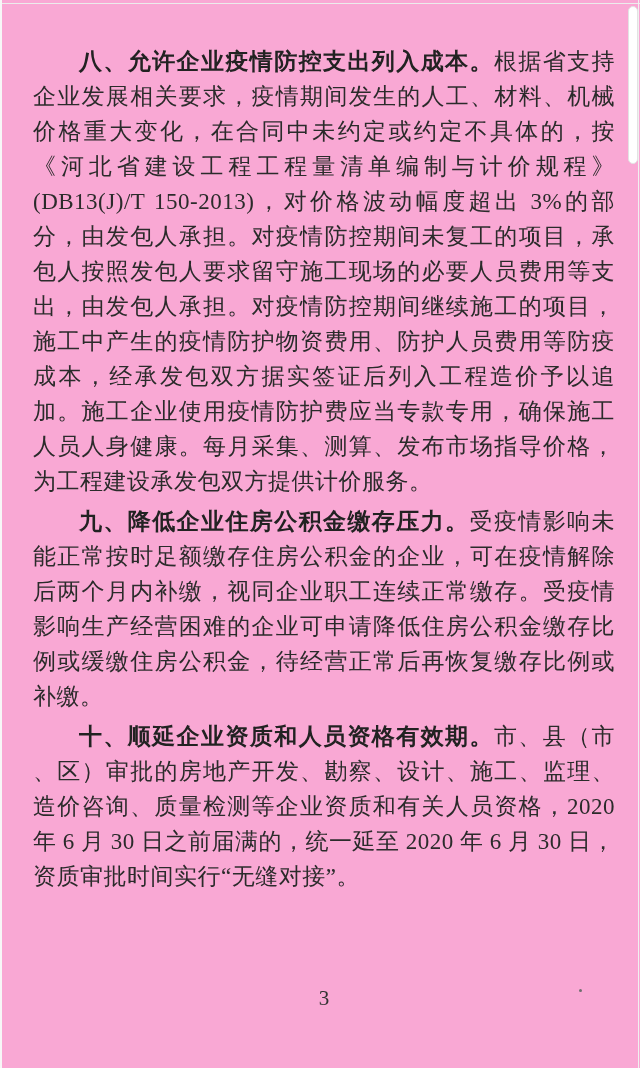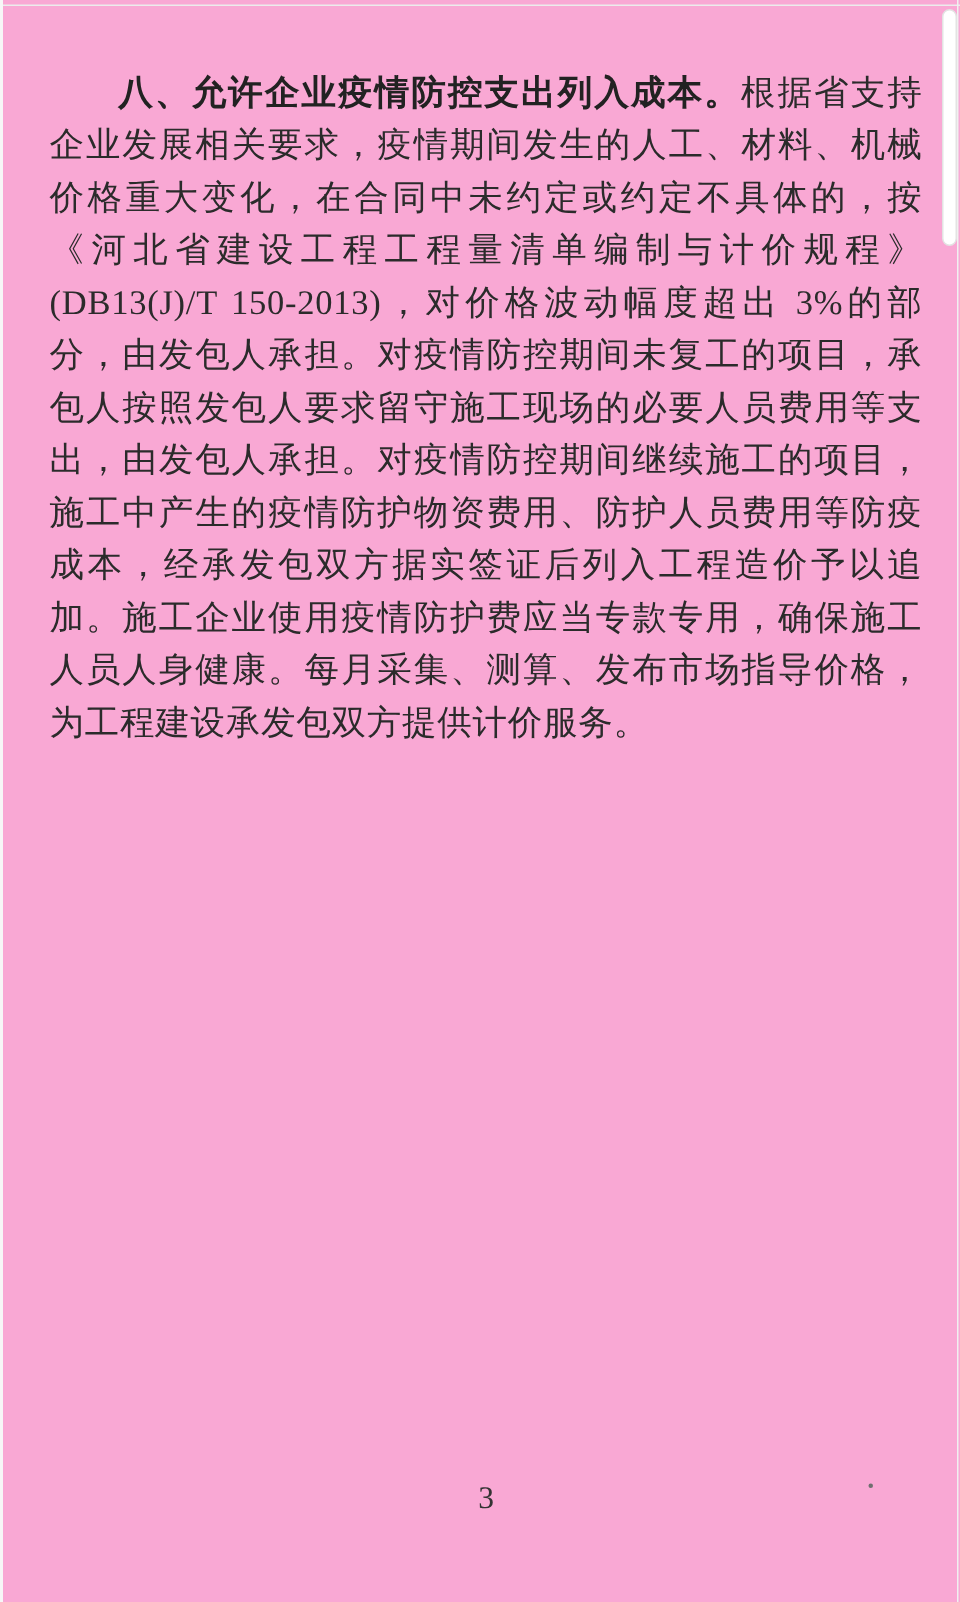--- a/index.html
+++ b/index.html
@@ -100,21 +100,27 @@
   <div class="left-edge-shade"></div>
   <div class="right-edge-line"></div>
   <div class="scroll-thumb"></div>
 
   <div class="content">
 
     <p>
       <span class="para-heading">八、允许企业疫情防控支出列入成本。</span><span class="para-body">根据省支持企业发展相关要求，疫情期间发生的人工、材料、机械价格重大变化，在合同中未约定或约定不具体的，按《河北省建设工程工程量清单编制与计价规程》(DB13(J)/T 150-2013)，对价格波动幅度超出 3%的部分，由发包人承担。对疫情防控期间未复工的项目，承包人按照发包人要求留守施工现场的必要人员费用等支出，由发包人承担。对疫情防控期间继续施工的项目，施工中产生的疫情防护物资费用、防护人员费用等防疫成本，经承发包双方据实签证后列入工程造价予以追加。施工企业使用疫情防护费应当专款专用，确保施工人员人身健康。每月采集、测算、发布市场指导价格，为工程建设承发包双方提供计价服务。</span>
     </p>
 
+    <p>
+      <span class="para-heading">九、降低企业住房公积金缴存压力。</span><span class="para-body">受疫情影响未能正常按时足额缴存住房公积金的企业，可在疫情解除后两个月内补缴，视同企业职工连续正常缴存。受疫情影响生产经营困难的企业可申请降低住房公积金缴存比例或缓缴住房公积金，待经营正常后再恢复缴存比例或补缴。</span>
+    </p>
 
+    <p>
+      <span class="para-heading">十、顺延企业资质和人员资格有效期。</span><span class="para-body">市、县（市 、区）审批的房地产开发、勘察、设计、施工、监理、造价咨询、质量检测等企业资质和有关人员资格，2020 年 6 月 30 日之前届满的，统一延至 2020 年 6 月 30 日，资质审批时间实行“无缝对接”。</span>
+    </p>
 
 
   </div>
 
   <div class="page-number">3</div>
 
   <div class="scan-artifact-dot"></div>
 
 </div>
 

